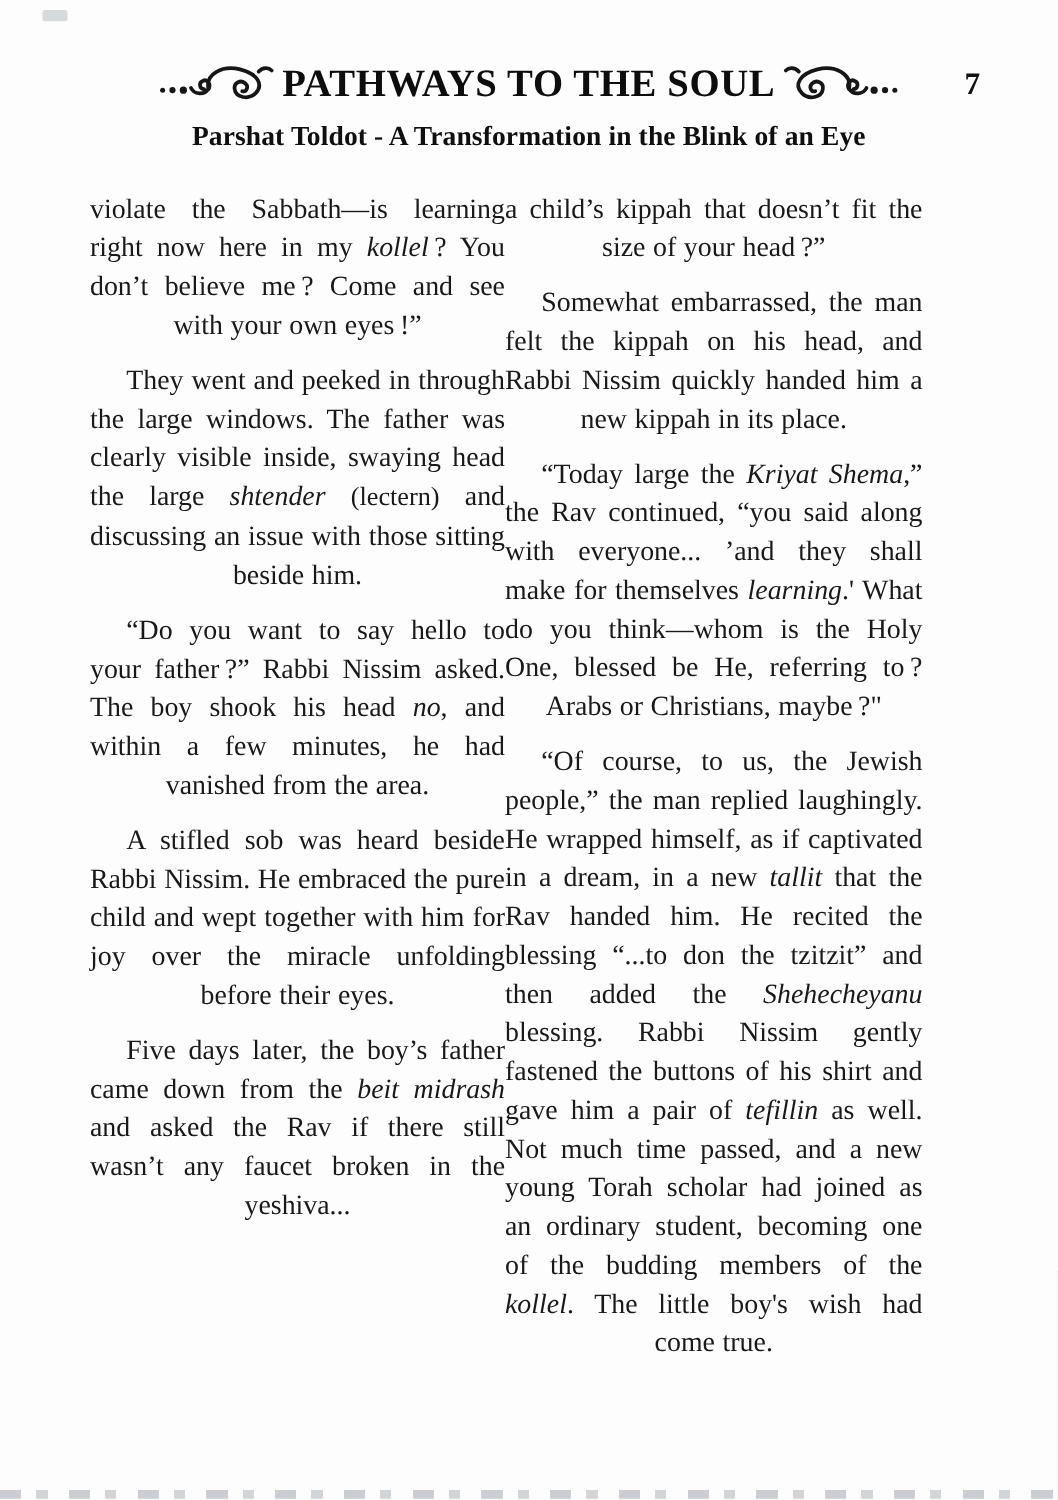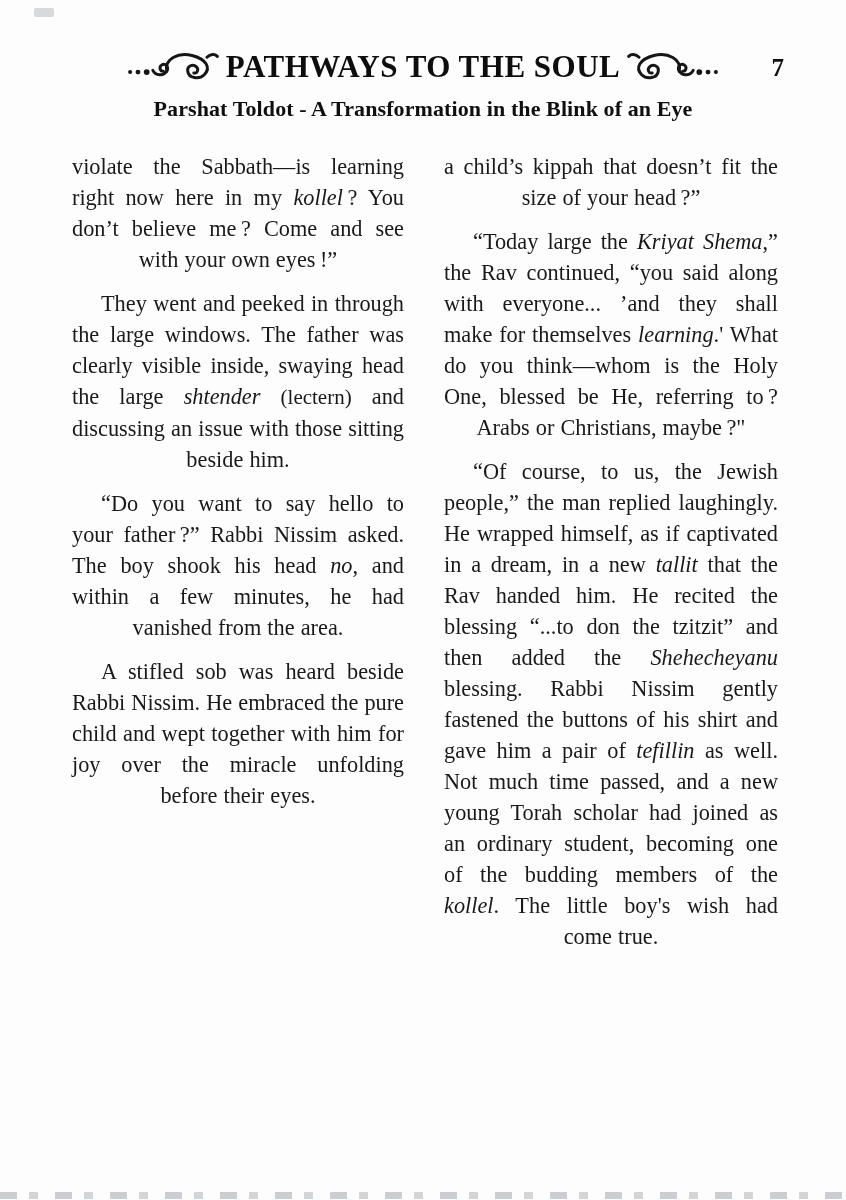--- a/index.html
+++ b/index.html
@@ -31,21 +31,21 @@
     position: absolute; top: 54px; right: 62px;
     font-size: 25px; font-weight: bold; color: #111;
   }
   .page-subtitle {
     margin: 8px 0 0 0; text-align: center;
     font-size: 22px; font-weight: bold; color: #0f0f0f;
     letter-spacing: 0.1px;
   }
   
   .columns {
-    display: flex; gap: 40px;
+    display: flex; 
     padding: 0 68px 0 72px;
     margin-top: 29px;
   }
   .col { flex: 0 0 auto; }
   .col-left  { width: 332px; }
   .col-right { width: 334px; }
   .para {
     margin: 0 0 13px 0;
     font-size: 22.3px; line-height: 31px;
     text-align: justify; text-align-last: center;
@@ -101,22 +101,24 @@
     <div class="page-number">7</div>
     <h2 class="page-subtitle">Parshat Toldot - A Transformation in the Blink of an Eye</h2>
   </div>
 
   <div class="columns">
     <section class="col col-left">
         <p class="para no-indent"><span>violate the Sabbath—is learning right now here in my </span><span class="italic">kollel</span><span> ? You don’t believe me ? Come and see with your own eyes !”</span></p>
         <p class="para"><span>They went and peeked in through the large windows. The father was clearly visible inside, swaying head the large </span><span class="italic">shtender</span><span> </span><span class="small">(lectern)</span><span> and discussing an issue with those sitting beside him.</span></p>
         <p class="para"><span>“Do you want to say hello to your father ?” Rabbi Nissim asked. The boy shook his head </span><span class="italic">no</span><span>, and within a few minutes, he had vanished from the area.</span></p>
         <p class="para"><span>A stifled sob was heard beside Rabbi Nissim. He embraced the pure child and wept together with him for joy over the miracle unfolding before their eyes.</span></p>
+        <p class="para"><span>Five days later, the boy’s father came down from the </span><span class="italic">beit midrash</span><span> and asked the Rav if there still wasn’t any faucet broken in the yeshiva...</span></p>
       </section>
     <section class="col col-right">
         <p class="para no-indent"><span>a child’s kippah that doesn’t fit the size of your head ?”</span></p>
+        <p class="para"><span>Somewhat embarrassed, the man felt the kippah on his head, and Rabbi Nissim quickly handed him a new kippah in its place.</span></p>
         <p class="para"><span>“Today large the </span><span class="italic">Kriyat Shema</span><span>,” the Rav continued, “you said along with everyone... ’and they shall make for themselves </span><span class="italic">learning</span><span>.' What do you think—whom is the Holy One, blessed be He, referring to ? Arabs or Christians, maybe ?"</span></p>
         <p class="para"><span>“Of course, to us, the Jewish people,” the man replied laughingly. He wrapped himself, as if captivated in a dream, in a new </span><span class="italic">tallit</span><span> that the Rav handed him. He recited the blessing “...to don the tzitzit” and then added the </span><span class="italic">Shehecheyanu</span><span> blessing. Rabbi Nissim gently fastened the buttons of his shirt and gave him a pair of </span><span class="italic">tefillin</span><span> as well. Not much time passed, and a new young Torah scholar had joined as an ordinary student, becoming one of the budding members of the </span><span class="italic">kollel</span><span>. The little boy's wish had come true.</span></p>
       </section>
   </div>
 
   <div class="scan-strip"></div>
 </div>
 
 </body></html>

